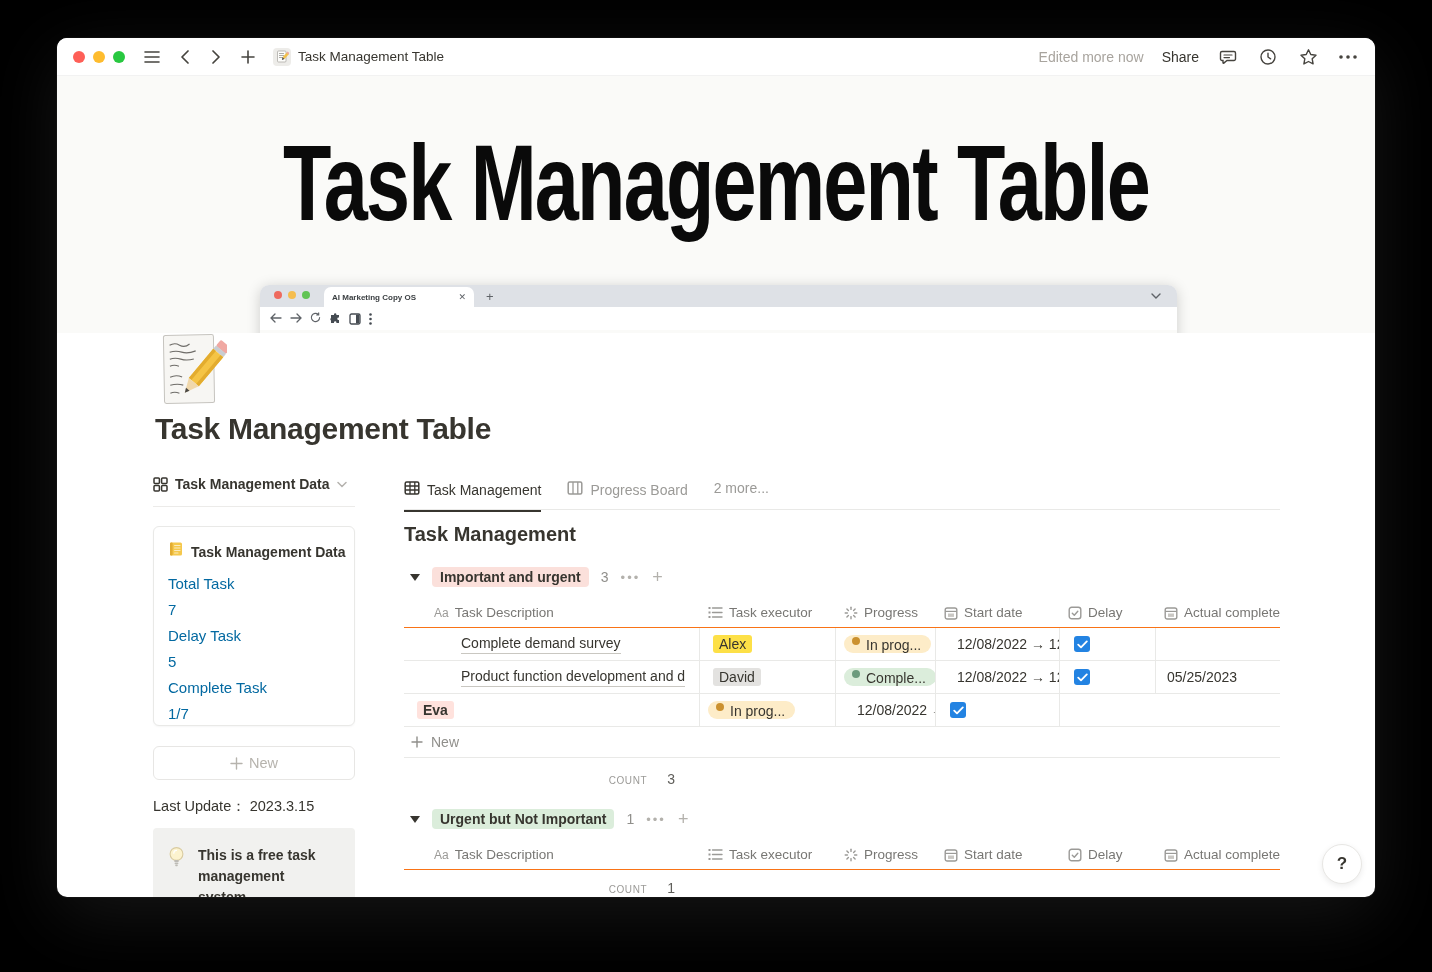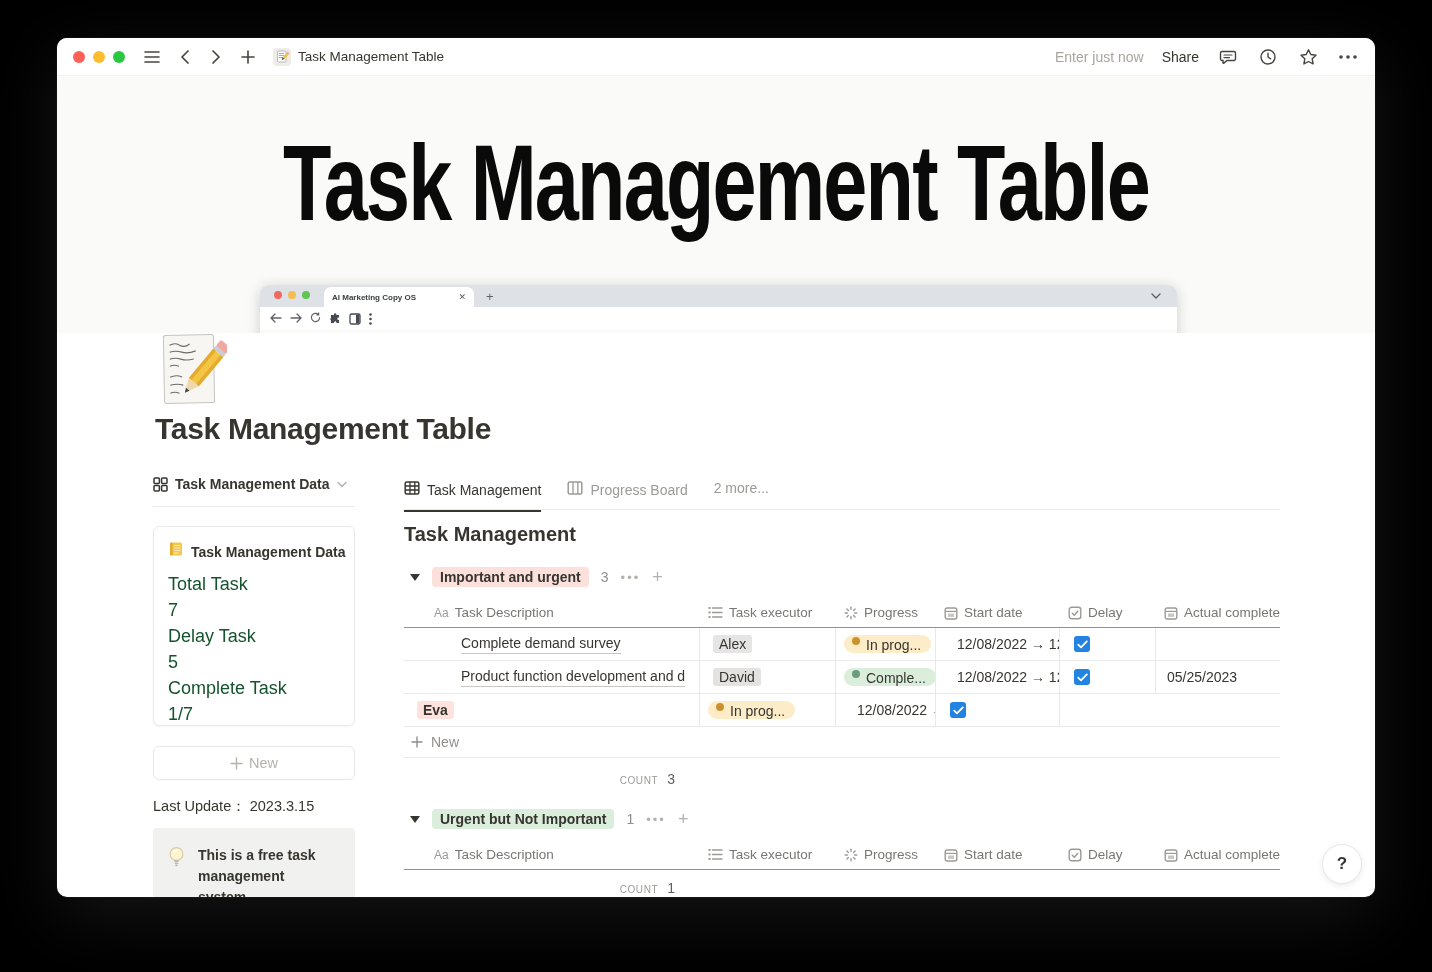--- a/index.html
+++ b/index.html
@@ -61,21 +61,21 @@
   .maincol{margin-left:49px;width:876px;flex:none;overflow:hidden}
 
   
   .view-sel{display:flex;align-items:center;gap:7px;height:22px;cursor:pointer}
   .view-sel-label{font-size:14px;font-weight:700;color:#37352F;white-space:nowrap}
   .left-divider{border-bottom:1px solid #ECEBE9;margin-top:11px}
   .stat-card{margin-top:19px;border:1px solid #E9E9E7;border-radius:6px;
     box-shadow:0 1px 2px rgba(0,0,0,.04);padding:10px 14px;height:200px;cursor:pointer;background:#fff}
   .card-title{display:flex;align-items:center;gap:7px;font-size:14px;font-weight:700;
     color:#37352F;line-height:20px;margin:4px 0 9px;white-space:nowrap}
-  .stat-line{font-size:18px;color:#14532d;line-height:26px;white-space:nowrap}
+  .stat-line{font-size:15px;color:#0369a1;line-height:26px;white-space:nowrap}
   .new-btn{margin-top:20px;height:34px;border:1px solid #E7E6E4;border-radius:6px;
     display:flex;align-items:center;justify-content:center;gap:6px;color:#B6B3AD;
     font-size:14.5px;cursor:pointer;background:#fff}
   .last-update{margin-top:17px;font-size:14.5px;color:#37352F}
   .callout{margin-top:12px;background:#F1F1EF;border-radius:4px;padding:17px 14px;
     display:flex;gap:12px;align-items:flex-start}
   .callout-text{font-size:14px;font-weight:600;color:#37352F;line-height:21px;width:124px}
 
   
   .tabs{display:flex;align-items:flex-start;gap:26px;border-bottom:1px solid #E9E9E7;height:37px}
@@ -113,21 +113,21 @@
     border-radius:999px;padding:2px 10px 0 8px}
   .dot{width:8px;height:8px;border-radius:50%}
   .date-txt,.plain-txt{font-size:14px;color:#37352F}
   .dcell.date{padding-left:21px}
   .dcell.actual{padding-left:11px}
   .checkbox{width:16px;height:16px;border-radius:3px;margin-left:6px;display:flex;
     align-items:center;justify-content:center}
   .new-row{height:31px;display:flex;align-items:center;gap:8px;color:#908F8B;
     font-size:14px;border-bottom:1px solid #E9E9E7;padding-left:7px;cursor:pointer}
   .count-row{height:38px;width:296px;display:flex;align-items:baseline;justify-content:flex-end;
-    gap:9px;padding:13px 25px 0 0}
+    gap:20px;padding:13px 25px 0 0}
   .count-label{font-size:10px;letter-spacing:.6px;color:#9B9A97;cursor:pointer}
   .count-val{font-size:14px;color:#5F5E5A}
   .g2{margin-top:13px}
 
   .help-btn{position:absolute;left:1265px;top:806px;width:40px;height:40px;border-radius:50%;
     background:#fff;border:1px solid #E8E7E4;box-shadow:0 2px 6px rgba(0,0,0,.08);
     display:flex;align-items:center;justify-content:center;font-size:17px;font-weight:600;
     color:#37352F;cursor:pointer;z-index:5}
   .icon-gray{color:#9B9A97;display:inline-flex}
   .icon-dark{color:#37352F;display:inline-flex}
@@ -171,21 +171,21 @@
             <g transform="rotate(42 9 6)">
               <rect x="8" y="1.5" width="2.6" height="7" fill="#F3C14B"></rect>
               <rect x="8" y="1" width="2.6" height="1.6" fill="#EFA9A0"></rect>
               <path d="M8 8.5h2.6L9.3 11z" fill="#3F3E3B"></path>
             </g>
           </svg>
       </span>
       <span class="doc-title">Task Management Table</span>
     </span>
     <span class="tb-right">
-      <span class="edited">Enter just now</span>
+      <span class="edited">Edited more now</span>
       <span class="share">Share</span>
       <span class="tbicon">
         <svg width="18" height="18" viewBox="0 0 18 18">
             <path d="M3 3.5h12a1.5 1.5 0 0 1 1.5 1.5v6a1.5 1.5 0 0 1-1.5 1.5H8l-3.2 2.6a.5.5 0 0 1-.8-.4v-2.2H3A1.5 1.5 0 0 1 1.5 11V5A1.5 1.5 0 0 1 3 3.5z" fill="none" stroke="#46443F" stroke-width="1.4"></path>
             <path d="M5 7h8M5 9.6h5.5" stroke="#46443F" stroke-width="1.2" stroke-linecap="round"></path>
           </svg>
       </span>
       <span class="tbicon">
         <svg width="18" height="18" viewBox="0 0 18 18">
             <circle cx="9" cy="9" r="7" fill="none" stroke="#46443F" stroke-width="1.4"></circle>
@@ -454,21 +454,21 @@
               </span>
               <span>Actual complete</span>
             </span>
           </div>
 
           <div class="drow">
             <span class="dcell title">
                 <span class="task-link">Complete demand survey</span>
               </span>
             <span class="dcell">
-                <span class="tag" style="background-color: #e5e5e5;">Alex</span>
+                <span class="tag" style="background-color: #fde047;">Alex</span>
               </span>
             <span class="dcell">
                 <span class="pill" style="background-color: rgb(253, 236, 200);">
                   <span class="dot" style="background-color: rgb(203, 145, 47);"></span>
                   <span>In prog...</span>
                 </span>
               </span>
             <span class="dcell date">
                 <span class="date-txt">12/08/2022 → 12</span>
               </span>

